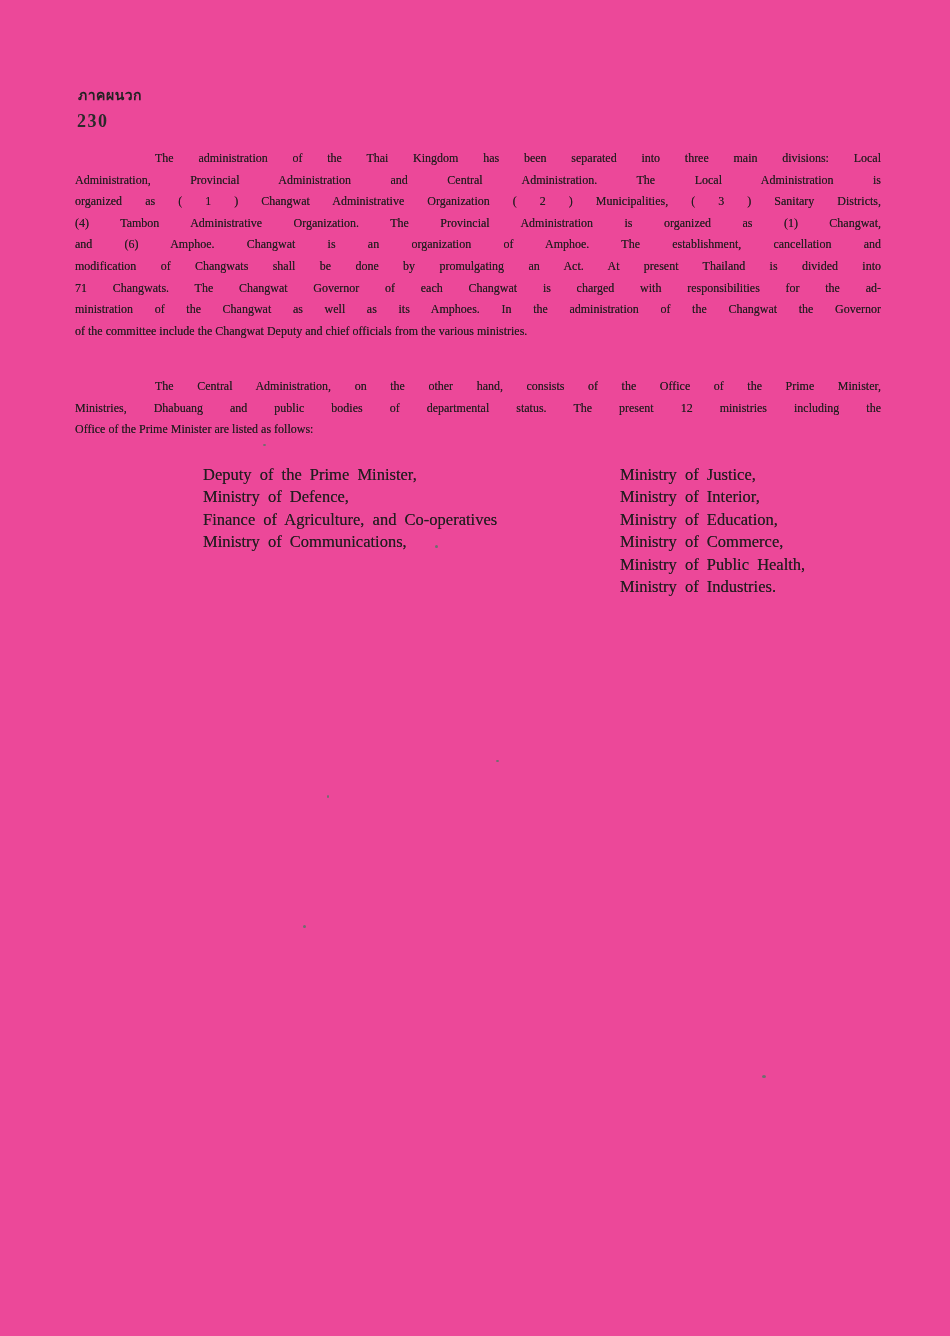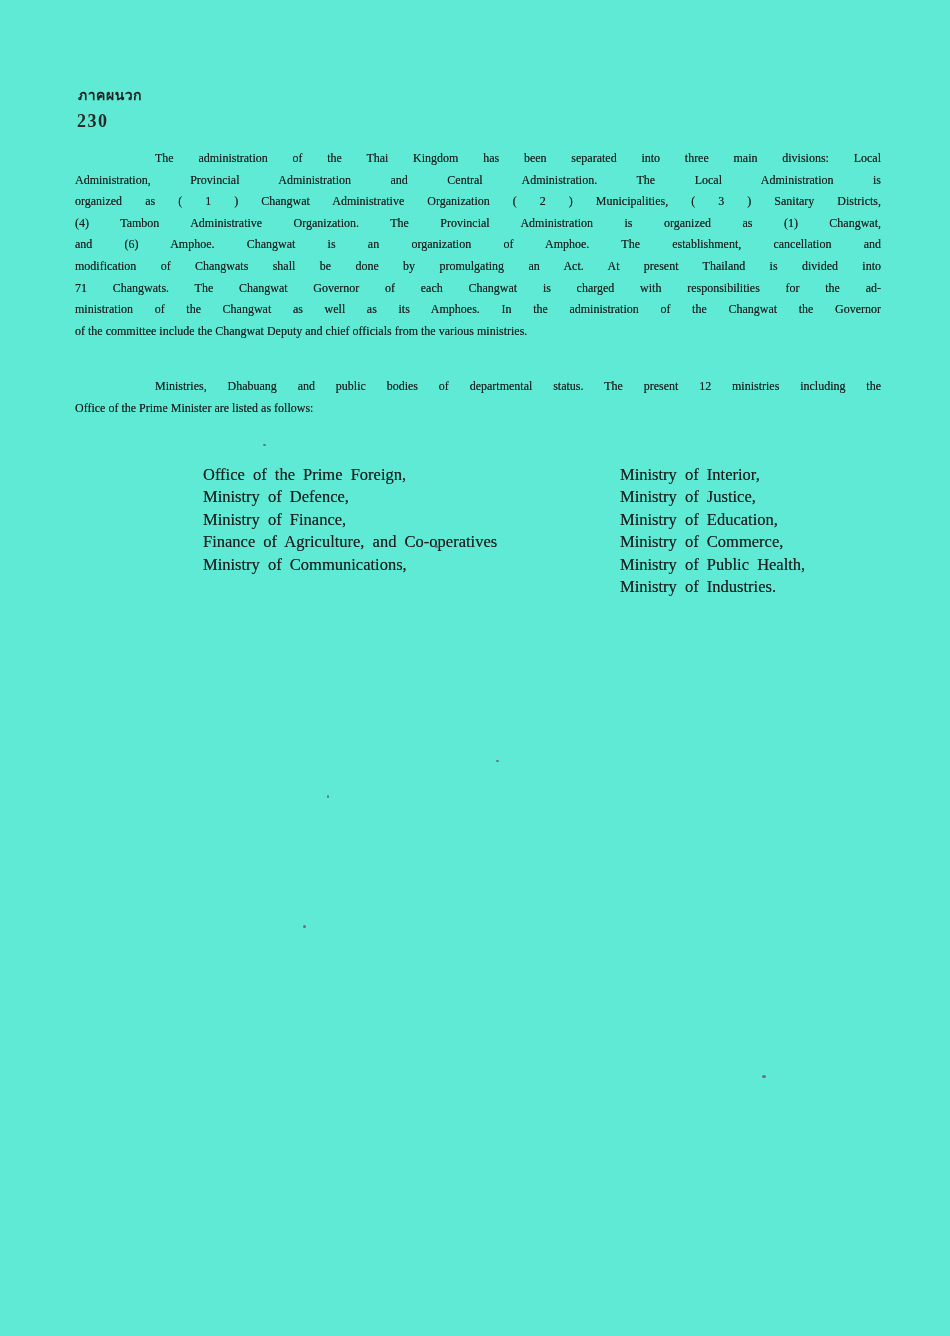--- a/index.html
+++ b/index.html
@@ -5,21 +5,21 @@
   html, body {
     margin: 0;
     padding: 0;
     background: #e8e8e8;
   }
   .page {
     position: relative;
     width: 950px;
     height: 1336px;
     margin: 0 auto;
-    background: #5eead4;
+    background: #ec4899;
     overflow: hidden;
     font-family: "Liberation Serif", "DejaVu Serif", serif;
     color: #1f1f1f;
   }
   .thai-label {
     position: absolute;
     left: 78px;
     top: 84px;
     font-family: "DejaVu Sans", "Liberation Sans", sans-serif;
     font-size: 14px;
@@ -84,35 +84,35 @@
       <div class="line">organized as ( 1 ) Changwat Administrative Organization ( 2 ) Municipalities, ( 3 ) Sanitary Districts,</div>
       <div class="line">(4) Tambon Administrative Organization.  The Provincial Administration is organized as (1) Changwat,</div>
       <div class="line">and (6) Amphoe.  Changwat is an organization of Amphoe.  The establishment, cancellation and</div>
       <div class="line">modification of Changwats shall be done by promulgating an Act.  At present Thailand is divided into</div>
       <div class="line">71 Changwats.  The Changwat Governor of each Changwat is charged with responsibilities for the ad-</div>
       <div class="line">ministration of the Changwat as well as its Amphoes.  In the administration of the Changwat the Governor</div>
       <div class="line">of the committee include the Changwat Deputy and chief officials from the various ministries.</div>
     </div>
 
   <div class="para para-2">
+      <div class="line">The Central Administration, on the other hand, consists of the Office of the Prime Minister,</div>
       <div class="line">Ministries, Dhabuang and public bodies of departmental status.  The present 12 ministries including the</div>
       <div class="line">Office of the Prime Minister are listed as follows:</div>
     </div>
 
   <div class="ministry-col col-left">
-      <div class="line">Office of the Prime Foreign,</div>
+      <div class="line">Deputy of the Prime Minister,</div>
       <div class="line">Ministry of Defence,</div>
-      <div class="line">Ministry of Finance,</div>
       <div class="line">Finance of Agriculture, and Co-operatives</div>
       <div class="line">Ministry of Communications,</div>
     </div>
 
   <div class="ministry-col col-right">
+      <div class="line">Ministry of Justice,</div>
       <div class="line">Ministry of Interior,</div>
-      <div class="line">Ministry of Justice,</div>
       <div class="line">Ministry of Education,</div>
       <div class="line">Ministry of Commerce,</div>
       <div class="line">Ministry of Public Health,</div>
       <div class="line">Ministry of Industries.</div>
     </div>
 
   <div class="speck" style="left:263px; top:444px; width:3px; height:2px;"></div>
   <div class="speck" style="left:435px; top:545px; width:3px; height:3px;"></div>
   <div class="speck" style="left:496px; top:760px; width:3px; height:2px;"></div>
   <div class="speck" style="left:327px; top:795px; width:2px; height:3px;"></div>

